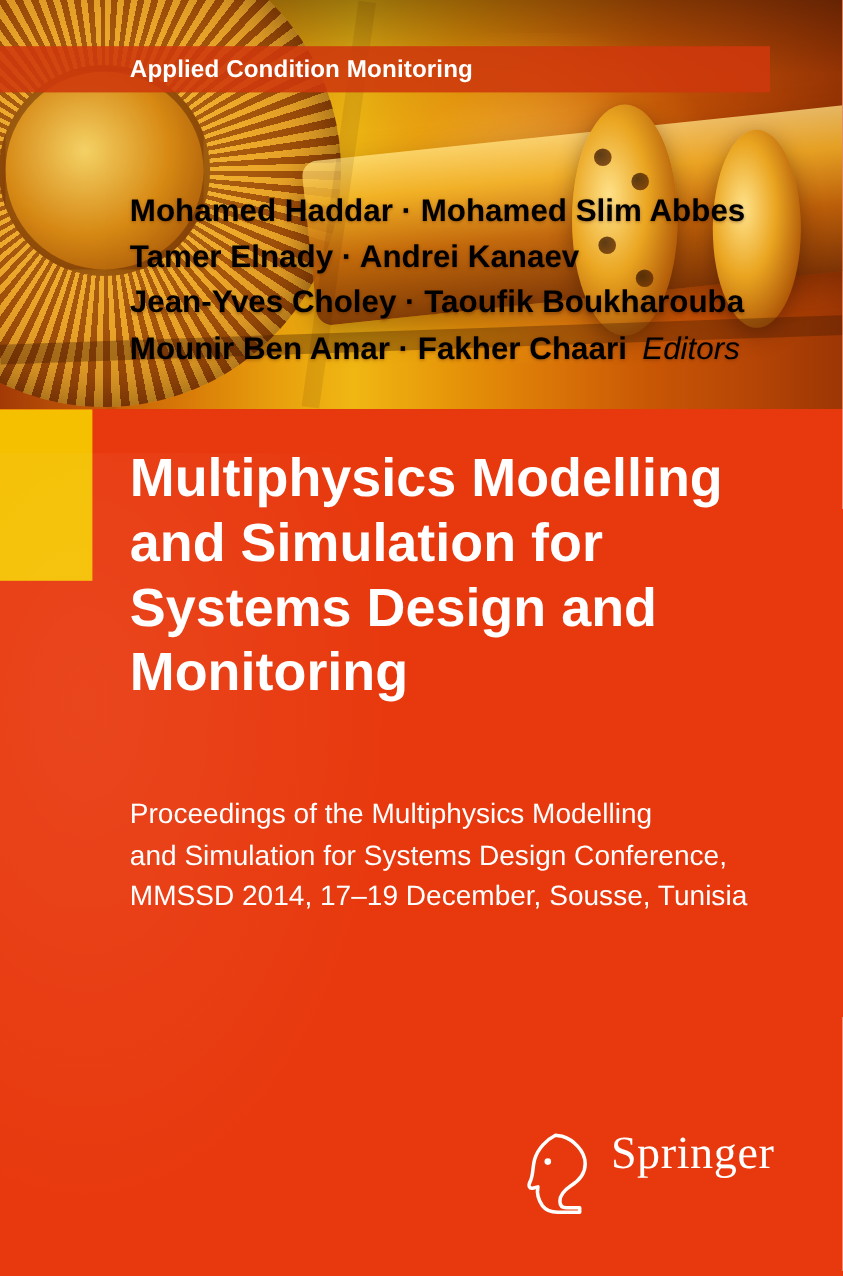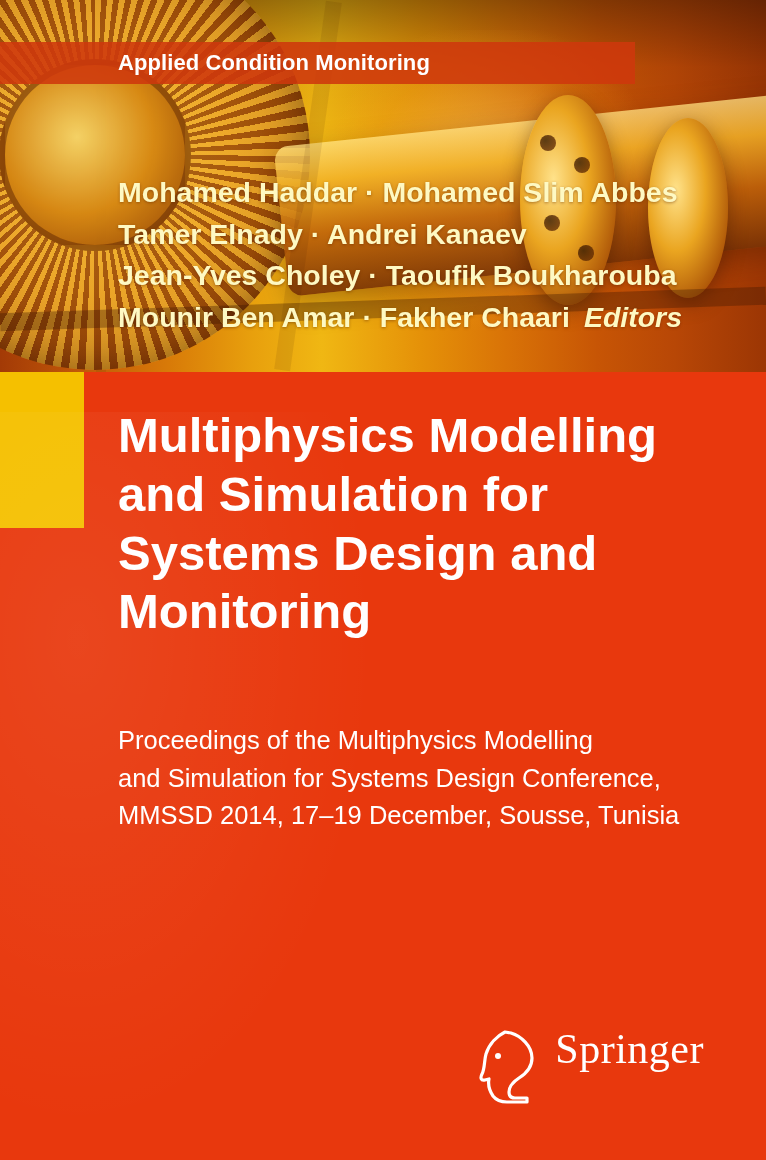--- a/index.html
+++ b/index.html
@@ -102,49 +102,49 @@
     position: absolute;
     left: 330px; top: 30px;
     width: 320px; height: 300px;
     background: radial-gradient(ellipse at center, rgba(255,220,120,0.55) 0%, rgba(255,180,40,0.15) 55%, rgba(255,160,20,0) 75%);
   }
 
   
   .series {
     position: absolute;
     left: 0; top: 42px;
-    width: 635px;
+    width: 700px;
     height: 42px;
     background: rgba(206,56,12,0.88);
     display: flex;
     align-items: center;
   }
   .series-text {
     color: #ffffff;
     font-size: 22px;
     font-weight: bold;
     letter-spacing: 0.1px;
     padding-left: 118px;
   }
 
   
   .editors {
     position: absolute;
     left: 118px;
     top: 172px;
     width: 600px;
-    color: #fef9c3;
+    color: #000000;
     font-size: 28.5px;
     font-weight: bold;
     line-height: 1.46;
     text-shadow: 0 1px 3px rgba(90,30,0,0.45);
   }
   .editors .ed-line { white-space: nowrap; }
   .editors .ed-role {
-    font-weight: bold;
+    font-weight: normal;
     font-style: italic;
     padding-left: 14px;
   }
 
   
   .body-red {
     position: absolute;
     left: 0; top: 372px;
     width: 766px;
     height: 788px;

